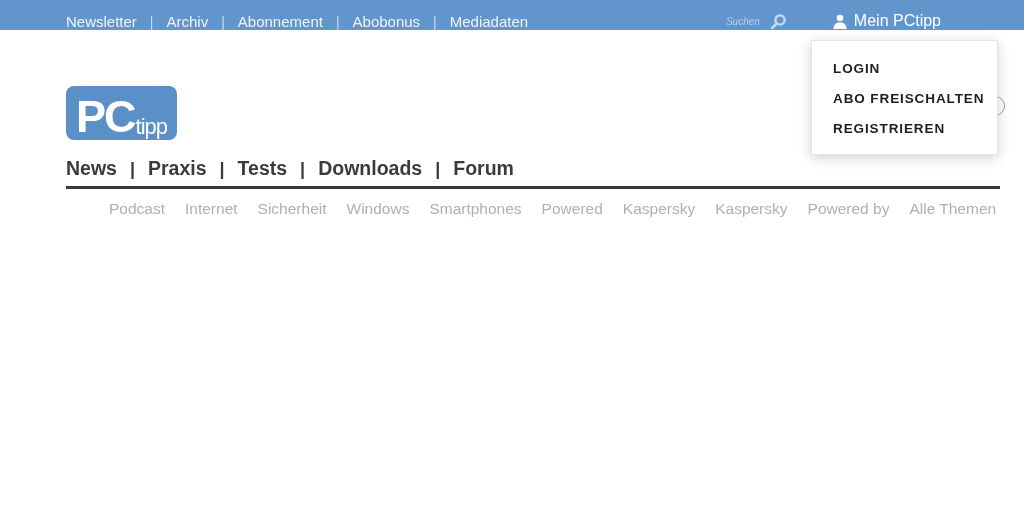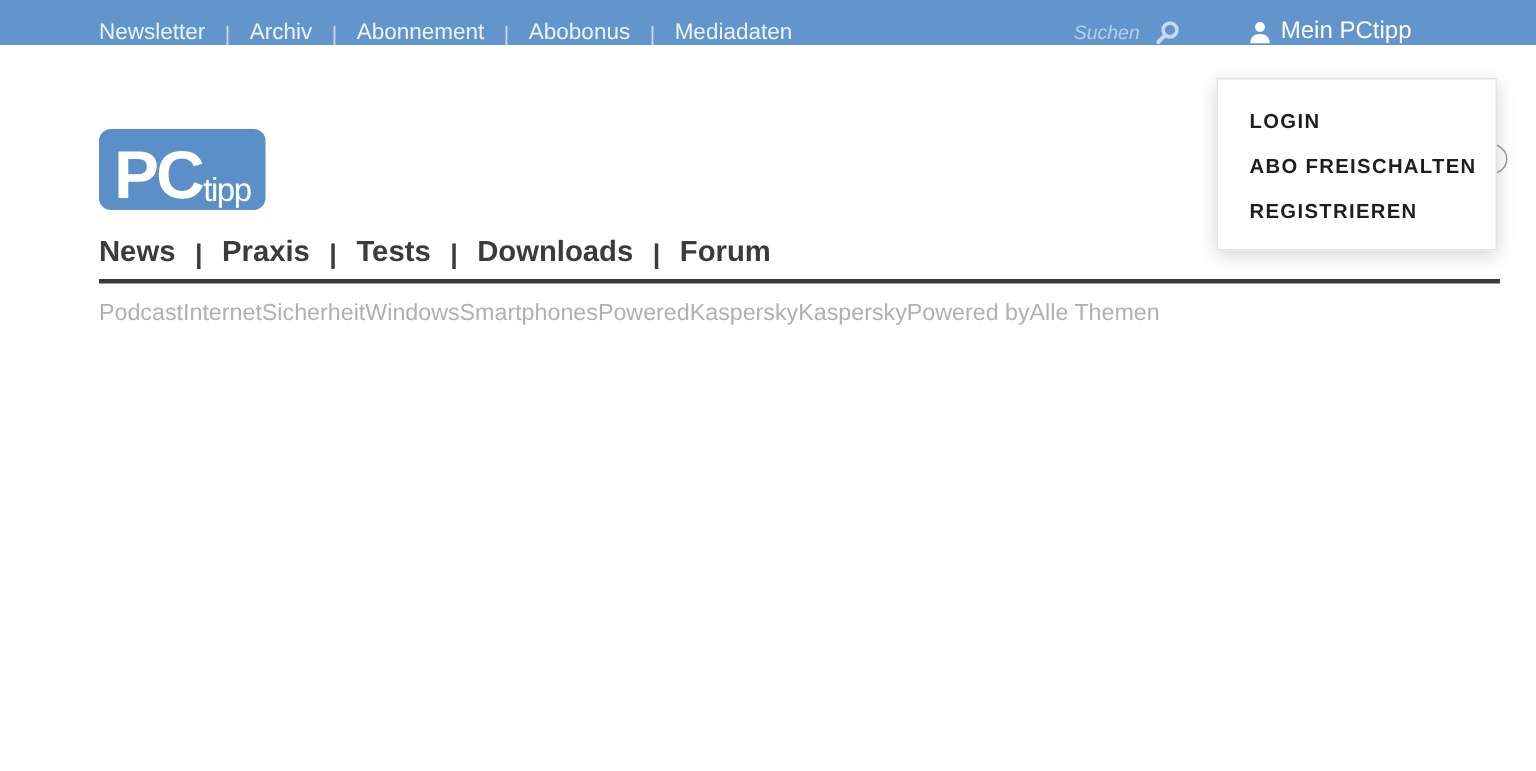--- a/index.html
+++ b/index.html
@@ -39,21 +39,21 @@
     display: flex;
     align-items: center;
     padding-right: 83px;
   }
   .search-input {
     width: 95px;
     background: transparent;
     border: none;
     outline: none;
     color: #ffffff;
-    font-size: 13px;
+    font-size: 10px;
     text-align: right;
     font-family: "Liberation Sans", sans-serif;
   }
   .search-input::placeholder {
     color: #b5d0ec;
     font-style: italic;
     opacity: 1;
   }
   .search-btn {
     background: transparent;
@@ -71,21 +71,21 @@
     font-size: 16px;
     font-weight: 400;
     cursor: pointer;
     white-space: nowrap;
   }
   .account svg { margin-right: 7px; }
 
   
   .dropdown {
     position: absolute;
-    top: 52px;
+    top: 40px;
     left: 811px;
     width: 187px;
     background: #ffffff;
     border: 1px solid #e4e4e4;
     box-shadow: 0 3px 12px rgba(0,0,0,0.18);
     padding: 13px 0 10px 0;
     z-index: 10;
   }
   .dropdown-item {
     display: block;
@@ -172,20 +172,22 @@
     height: 3px;
     background: #3a3a3a;
     width: 934px;
   }
 
   
   .sub-nav {
     margin-top: 11px;
     display: flex;
     align-items: center;
+    gap: 20px;
+    margin-left: 43px;
   }
   .sub-nav-item {
     font-size: 15.5px;
     color: #b0b0b0;
     text-decoration: none;
     cursor: pointer;
     white-space: nowrap;
   }
 </style>
 </head>

